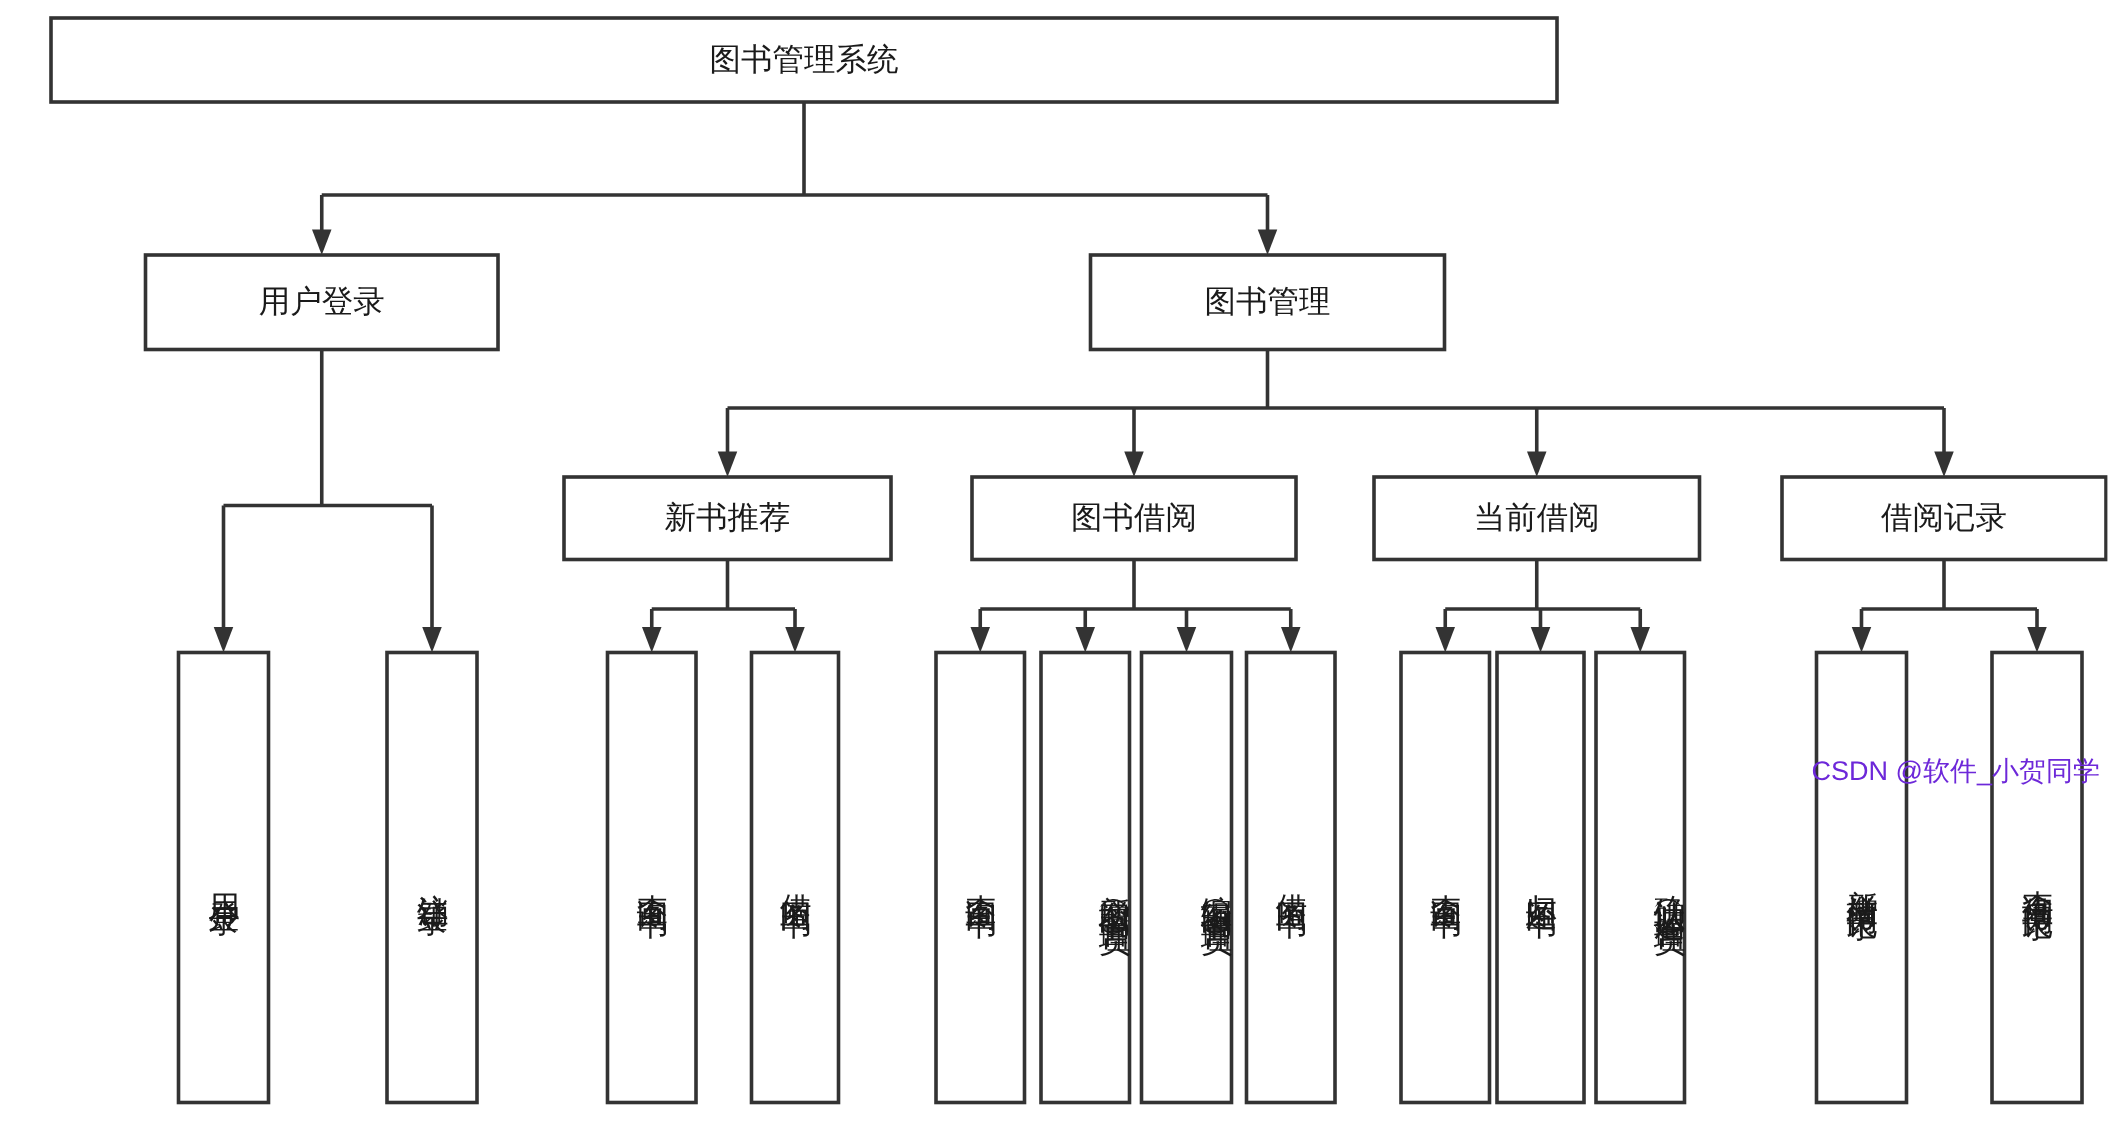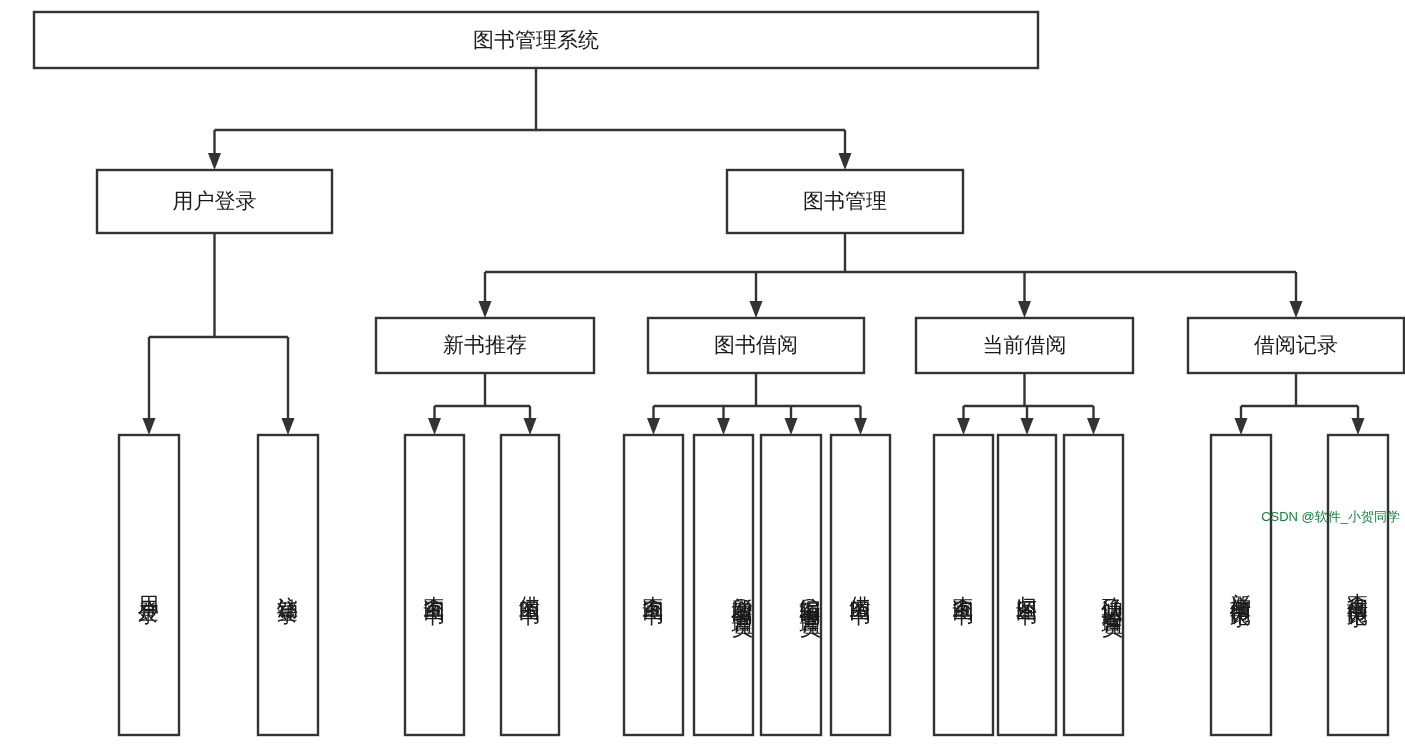--- a/index.html
+++ b/index.html
@@ -61,22 +61,22 @@
     display: flex;
     align-items: flex-start;
     justify-content: center;
     pointer-events: none;
   }
   .watermark {
     position: absolute;
     right: 21px;
     bottom: 6px;
     font-family: "Liberation Sans", "DejaVu Sans", sans-serif;
-    font-size: 13px;
-    color: #15803d;
+    font-size: 18px;
+    color: #6d28d9;
     white-space: nowrap;
   }
 </style>
 </head>
 <body>
 
 <div id="diagram-root">
 
   <svg id="flow" viewBox="0 0 1405 747">
     <g id="connectors">

